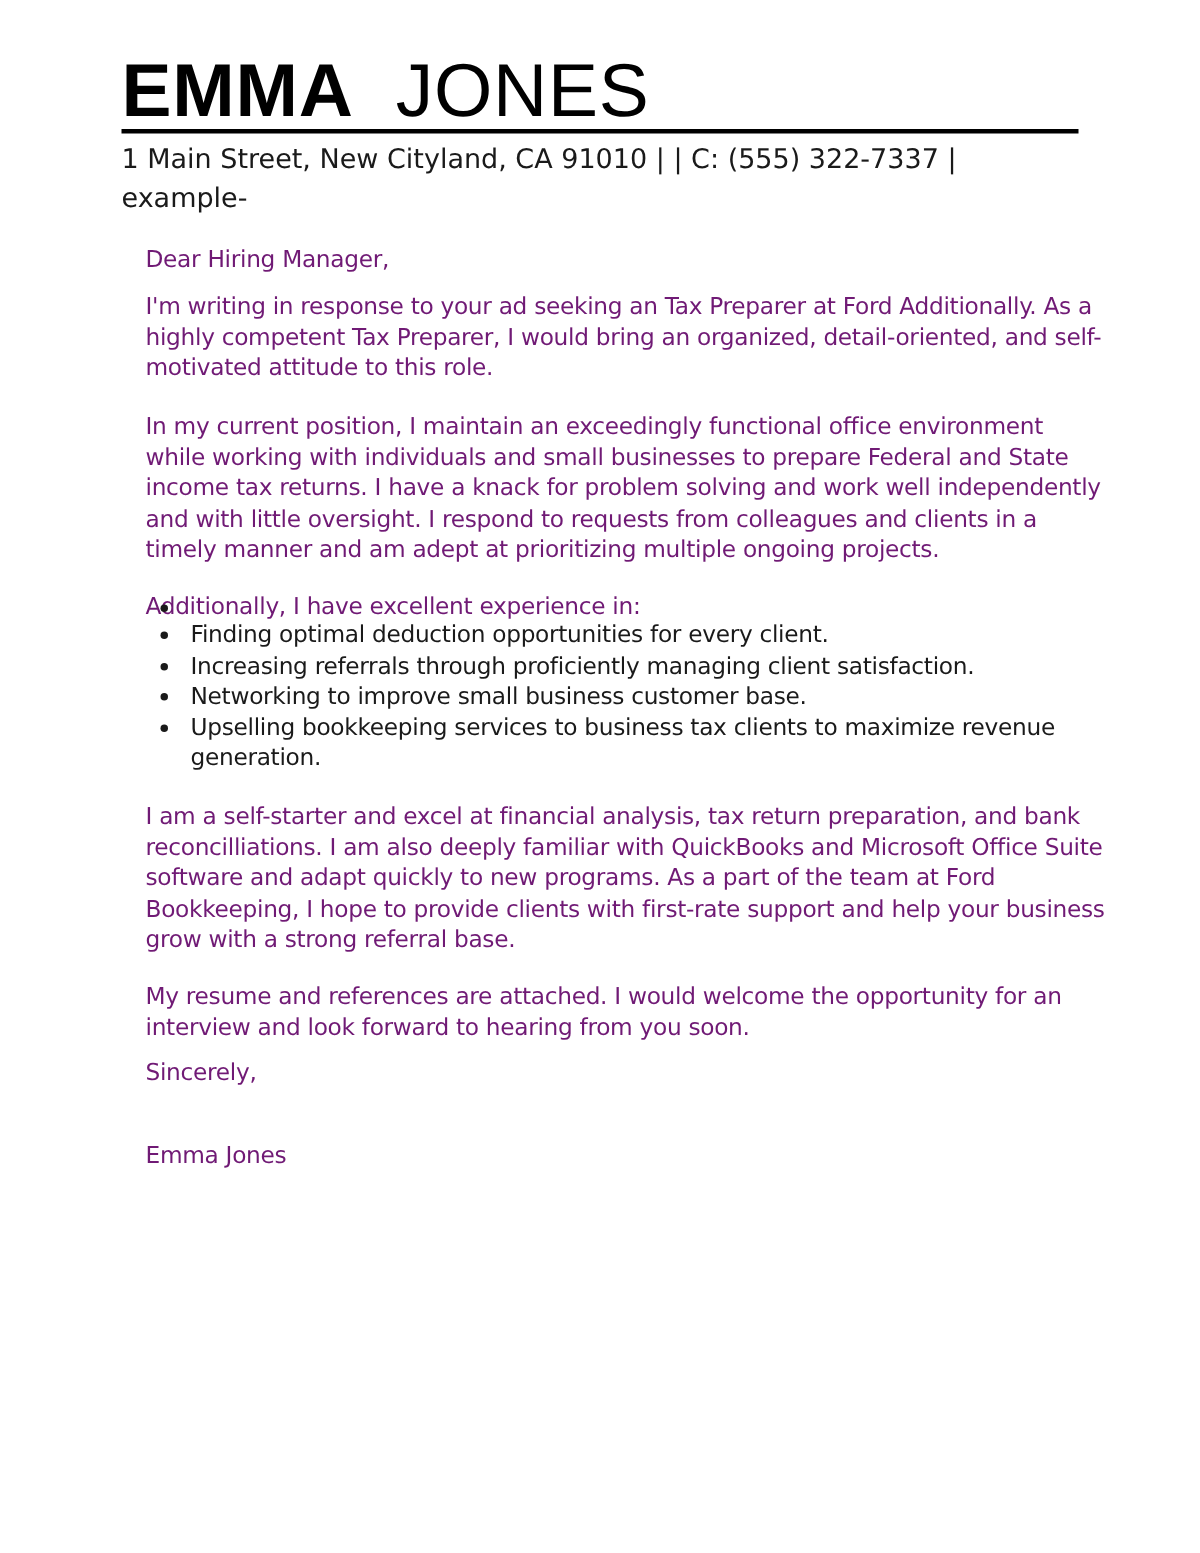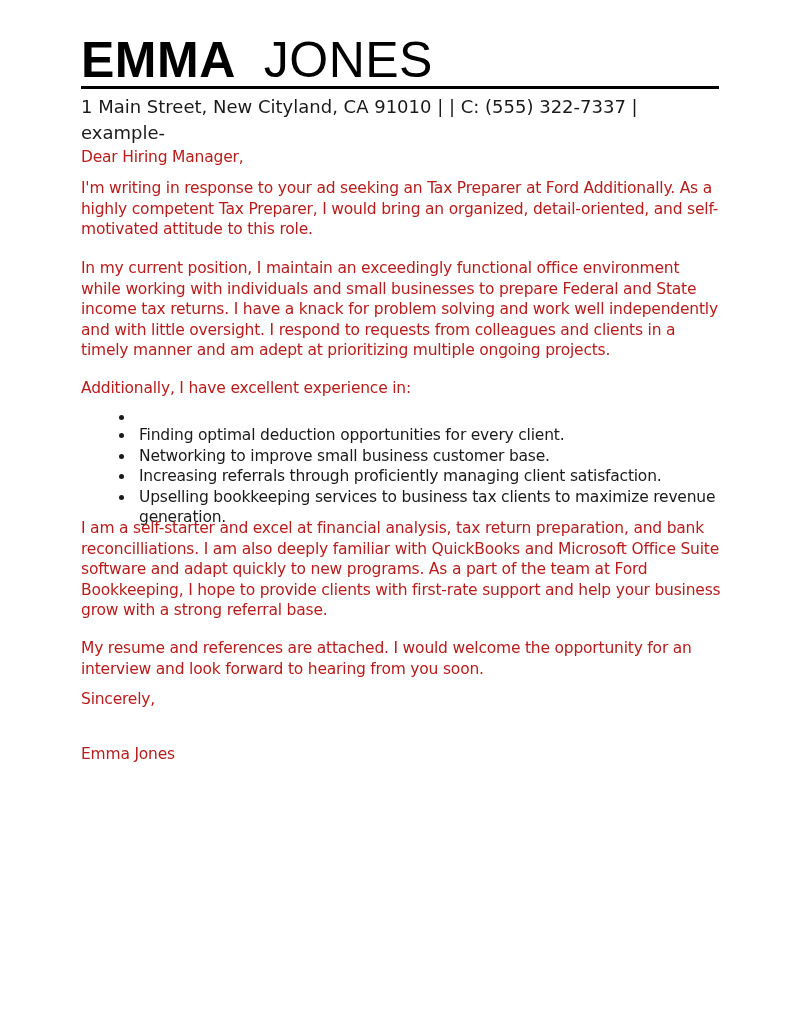--- a/index.html
+++ b/index.html
@@ -47,34 +47,34 @@
       top: 94px;
       left: 0;
       width: 560px;
       font-size: 18px;
       line-height: 26px;
       color: #1a1a1a;
     }
     .body-text {
       font-size: 15.5px;
       line-height: 20.5px;
-      color: #b91c1c;
-      margin: 0;
+      color: #701a75;
+      margin: 16px;
       letter-spacing: -0.2px;
     }
     .greeting { position: absolute; top: 147px; left: 0; width: 640px; }
     .p1 { position: absolute; top: 178px; left: 0; width: 640px; }
     .p2 { position: absolute; top: 258px; left: 0; width: 640px; }
     .p3-intro { position: absolute; top: 378px; left: 0; width: 640px; }
     .bullets {
       position: absolute;
       top: 399px;
       left: 0;
       width: 640px;
-      margin: 16px;
+      margin: 4px;
       padding: 0;
       list-style: none;
     }
     .bullets li {
       position: relative;
       padding-left: 42px;
       font-size: 15.5px;
       line-height: 20.5px;
       letter-spacing: -0.2px;
       color: #1a1a1a;
@@ -116,22 +116,22 @@
 
   <p class="body-text p1">I'm writing in response to your ad seeking an Tax Preparer at Ford Additionally. As a highly competent Tax Preparer, I would bring an organized, detail-oriented, and self-motivated attitude to this role.</p>
 
   <p class="body-text p2">In my current position, I maintain an exceedingly functional office environment while working with individuals and small businesses to prepare Federal and State income tax returns. I have a knack for problem solving and work well independently and with little oversight. I respond to requests from colleagues and clients in a timely manner and am adept at prioritizing multiple ongoing projects.</p>
 
   <p class="body-text p3-intro">Additionally, I have excellent experience in:</p>
 
   <ul class="bullets">
     <li class="empty"></li>
     <li>Finding optimal deduction opportunities for every client.</li>
+    <li>Increasing referrals through proficiently managing client satisfaction.</li>
     <li>Networking to improve small business customer base.</li>
-    <li>Increasing referrals through proficiently managing client satisfaction.</li>
     <li>Upselling bookkeeping services to business tax clients to maximize revenue generation.</li>
   </ul>
 
   <p class="body-text p4">I am a self-starter and excel at financial analysis, tax return preparation, and bank reconcilliations. I am also deeply familiar with QuickBooks and Microsoft Office Suite software and adapt quickly to new programs. As a part of the team at Ford Bookkeeping, I hope to provide clients with first-rate support and help your business grow with a strong referral base.</p>
 
   <p class="body-text p5">My resume and references are attached. I would welcome the opportunity for an interview and look forward to hearing from you soon.</p>
 
   <p class="body-text closing">Sincerely,</p>
 
   <p class="body-text signature">Emma Jones</p>

